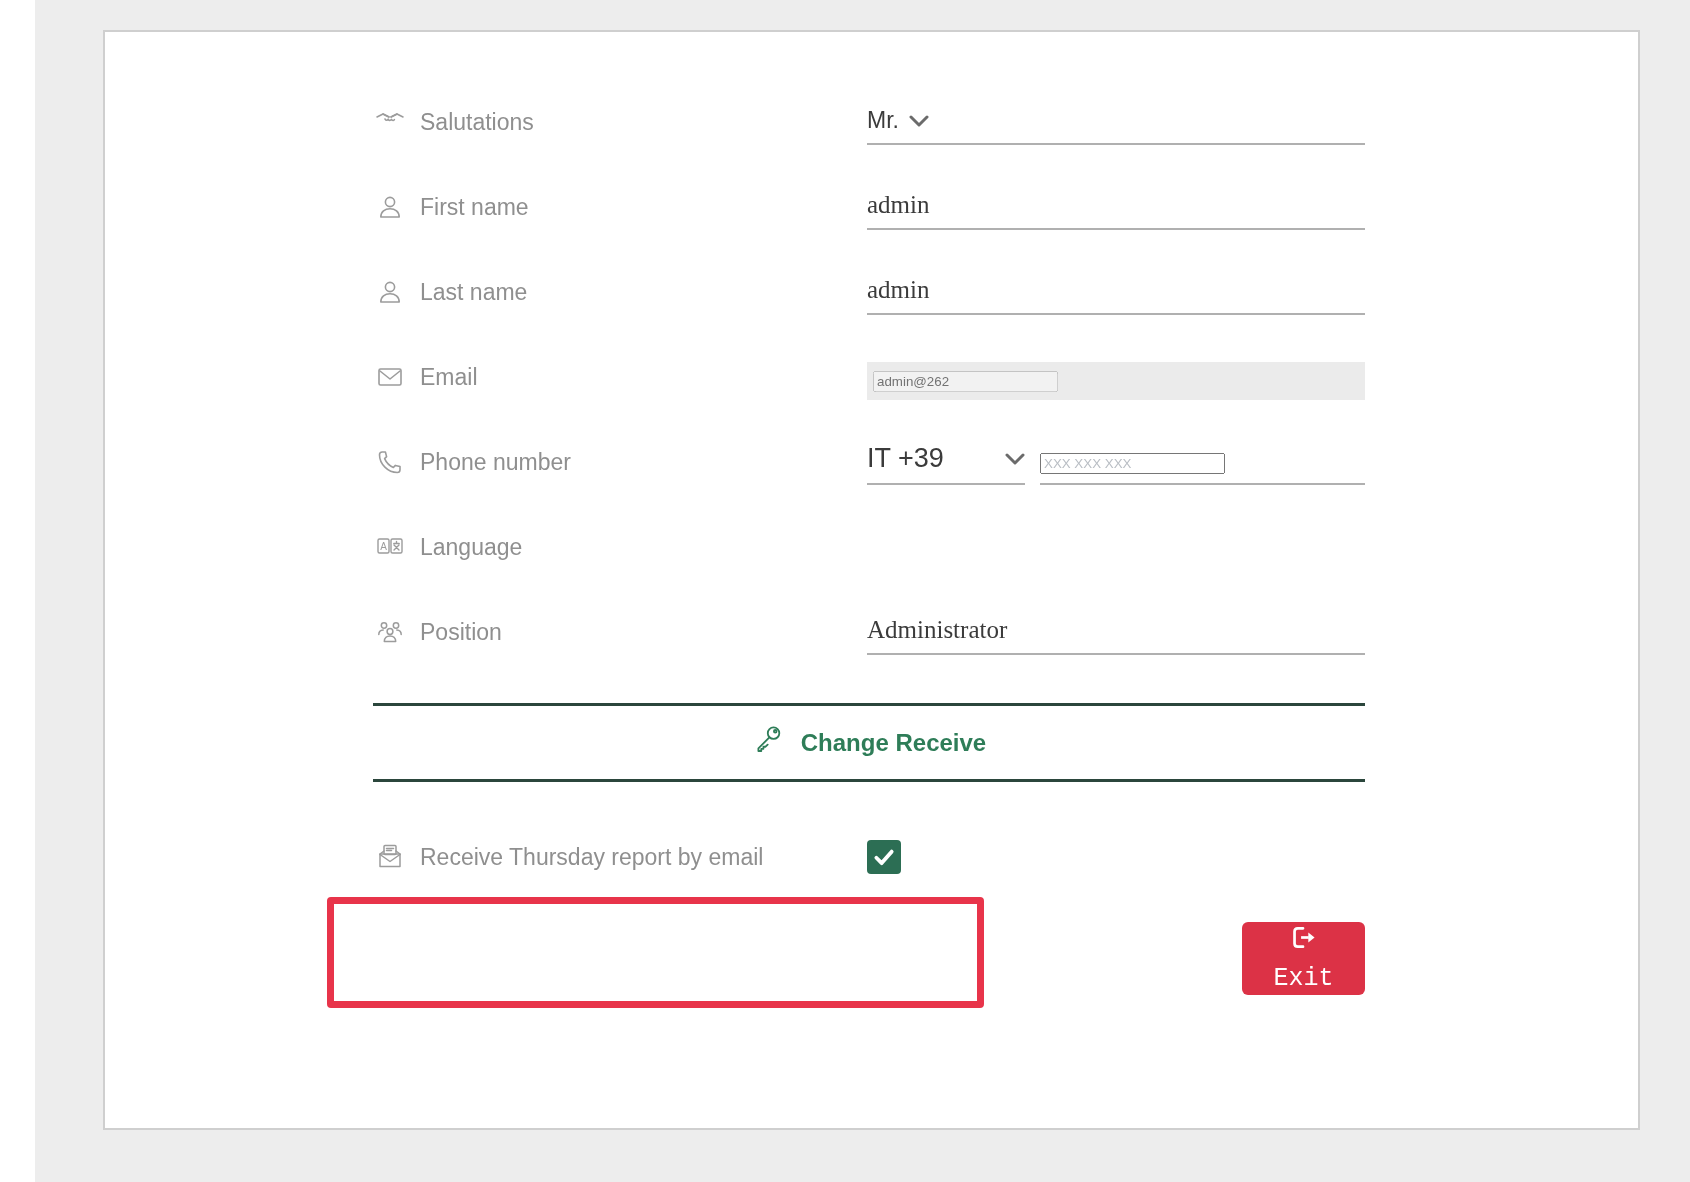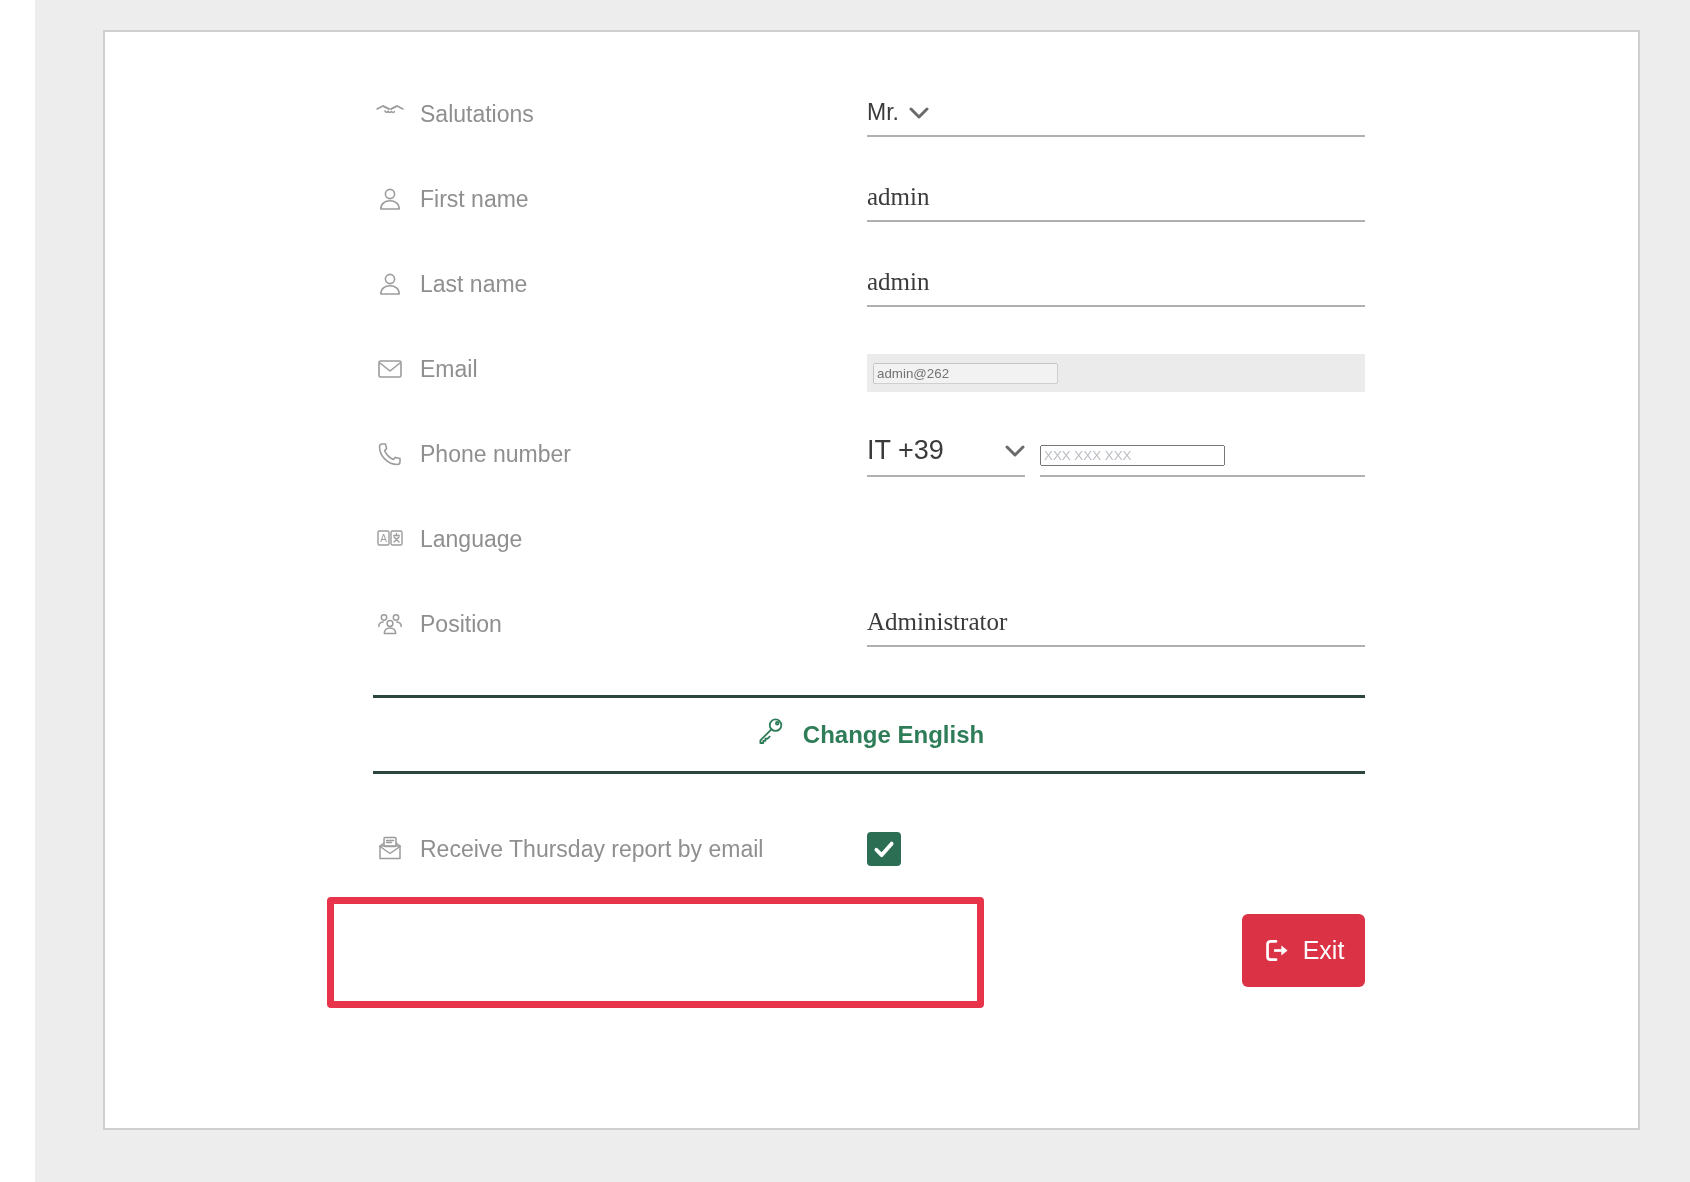--- a/index.html
+++ b/index.html
@@ -7,21 +7,21 @@
     width:1690px;height:1182px;overflow:hidden;
     background:#ededed;
     font-family:"Liberation Sans","DejaVu Sans",sans-serif;
     position:relative;
   }
   .left-strip{position:absolute;left:0;top:0;width:35px;height:1182px;background:#ffffff;}
   .card{
     position:absolute;left:103px;top:30px;width:1537px;height:1100px;
     background:#ffffff;border:2px solid #cfcfcf;box-sizing:border-box;
   }
-  .content{position:absolute;left:268px;top:4px;width:992px;padding-top:16px;}
+  .content{position:absolute;left:268px;top:12px;width:992px;padding-top:16px;}
   
   .row{height:85px;display:flex;align-items:flex-end;}
   .label-col{
     width:494px;display:flex;align-items:center;gap:15px;
     padding-bottom:8px;color:#8f8f8f;font-size:23px;box-sizing:border-box;padding-left:2px;
   }
   .label-col .icon{width:30px;height:30px;display:flex;align-items:center;justify-content:center;flex:none;}
   .field-col{
     flex:1;display:flex;align-items:center;justify-content:flex-start;
     border-bottom:2px solid #b0b0b0;padding-bottom:9px;
@@ -76,22 +76,22 @@
   
   .highlight{
     position:absolute;left:222px;top:865px;width:657px;height:111px;
     border:7px solid #e8344a;border-radius:4px;box-sizing:border-box;
     pointer-events:none;z-index:5;
   }
   
   .exit-row{margin-top:30px;display:flex;justify-content:flex-end;}
   .exit-btn{
     width:123px;height:73px;background:#dc3246;border:none;border-radius:6px;
-    color:#ffffff;font-family:Liberation Sans, sans-serif;font-size:25px;
-    display:flex;align-items:center;justify-content:center;gap:13px;cursor:pointer;
+    color:#ffffff;font-family:Liberation Mono, monospace;font-size:25px;
+    display:flex;align-items:center;justify-content:center;gap:13px;cursor:pointer;flex-direction:column;
   }
 </style>
 </head>
 <body>
 
 <div class="left-strip"></div>
 
 <div class="card">
   <div class="content">
 
@@ -221,21 +221,21 @@
 
     <div class="cp-section">
       <div class="cp-link">
         <span class="icon">
           <svg width="32" height="32" viewBox="0 0 30 30" fill="none" stroke="#2e7d58" stroke-width="1.7" stroke-linecap="round" stroke-linejoin="round">
             <circle cx="20.2" cy="8.6" r="5.4"></circle>
               <circle cx="21.8" cy="6.9" r="1.25"></circle>
             <path d="M16.3 12.5 L6 22.8 v2.5 h2.7 v-2 h2 v-2 h2 l2-2"></path>
           </svg>
         </span>
-        <span>Change English</span>
+        <span>Change Receive</span>
       </div>
     </div>
 
 
     <div class="check-row">
       <div class="check-label-col">
         <span class="icon">
           <svg width="28" height="28" viewBox="0 0 28 28" fill="none" stroke="#9c9c9c" stroke-width="1.5" stroke-linecap="round" stroke-linejoin="round">
             <rect x="8" y="2.5" width="12" height="9" rx="1"></rect>
             <path d="M10.5 5.5 h7 M10.5 7.5 h5"></path>

